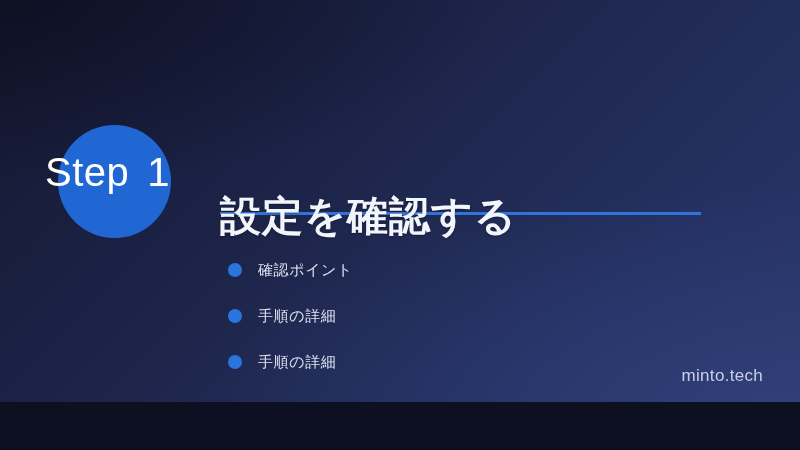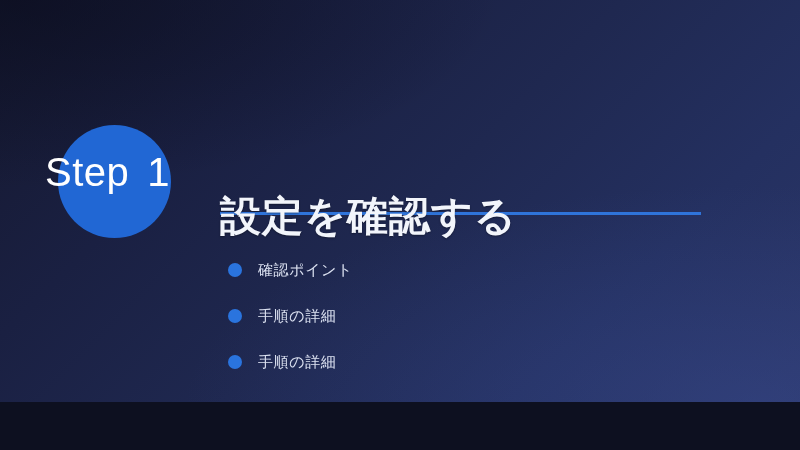--- a/index.html
+++ b/index.html
@@ -145,14 +145,15 @@
     <li class="bullet-item">
       <span class="bullet-dot"></span>
       <span class="bullet-text">手順の詳細</span>
     </li>
     <li class="bullet-item">
       <span class="bullet-dot"></span>
       <span class="bullet-text">手順の詳細</span>
     </li>
   </ul>
 
+  <div class="watermark">minto.tech</div>
 
 </div>
 
 </body></html>

